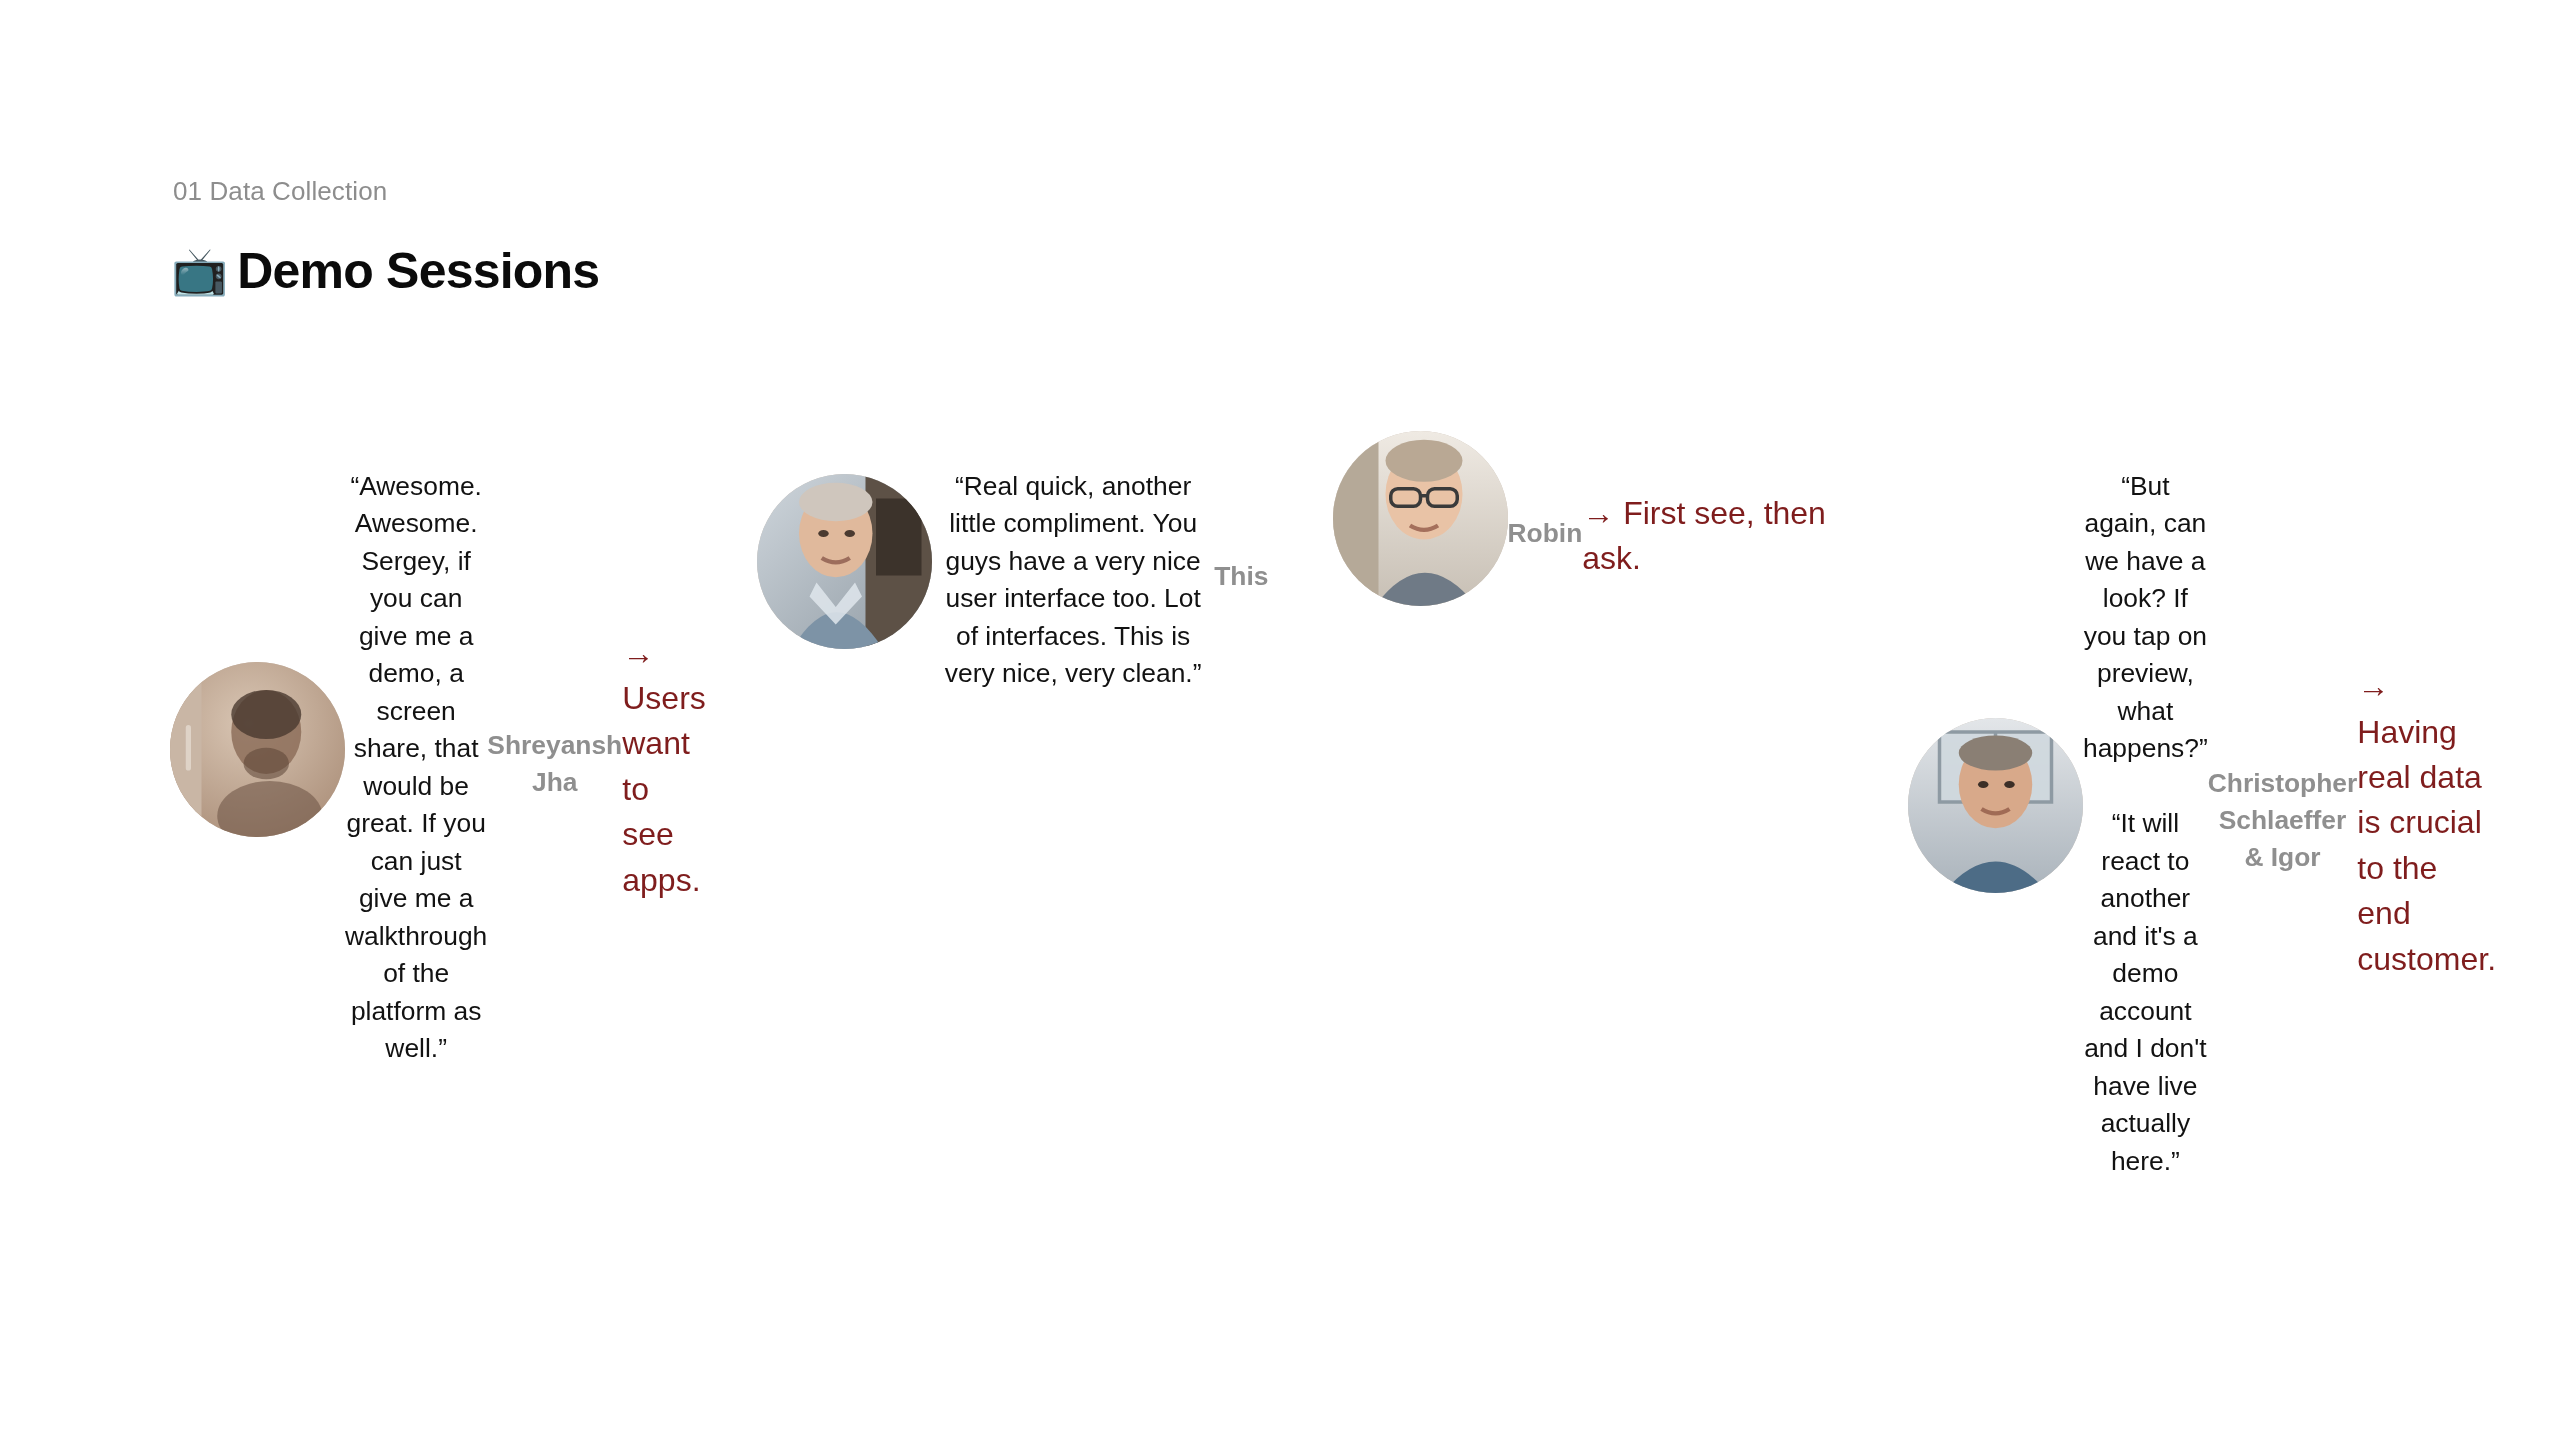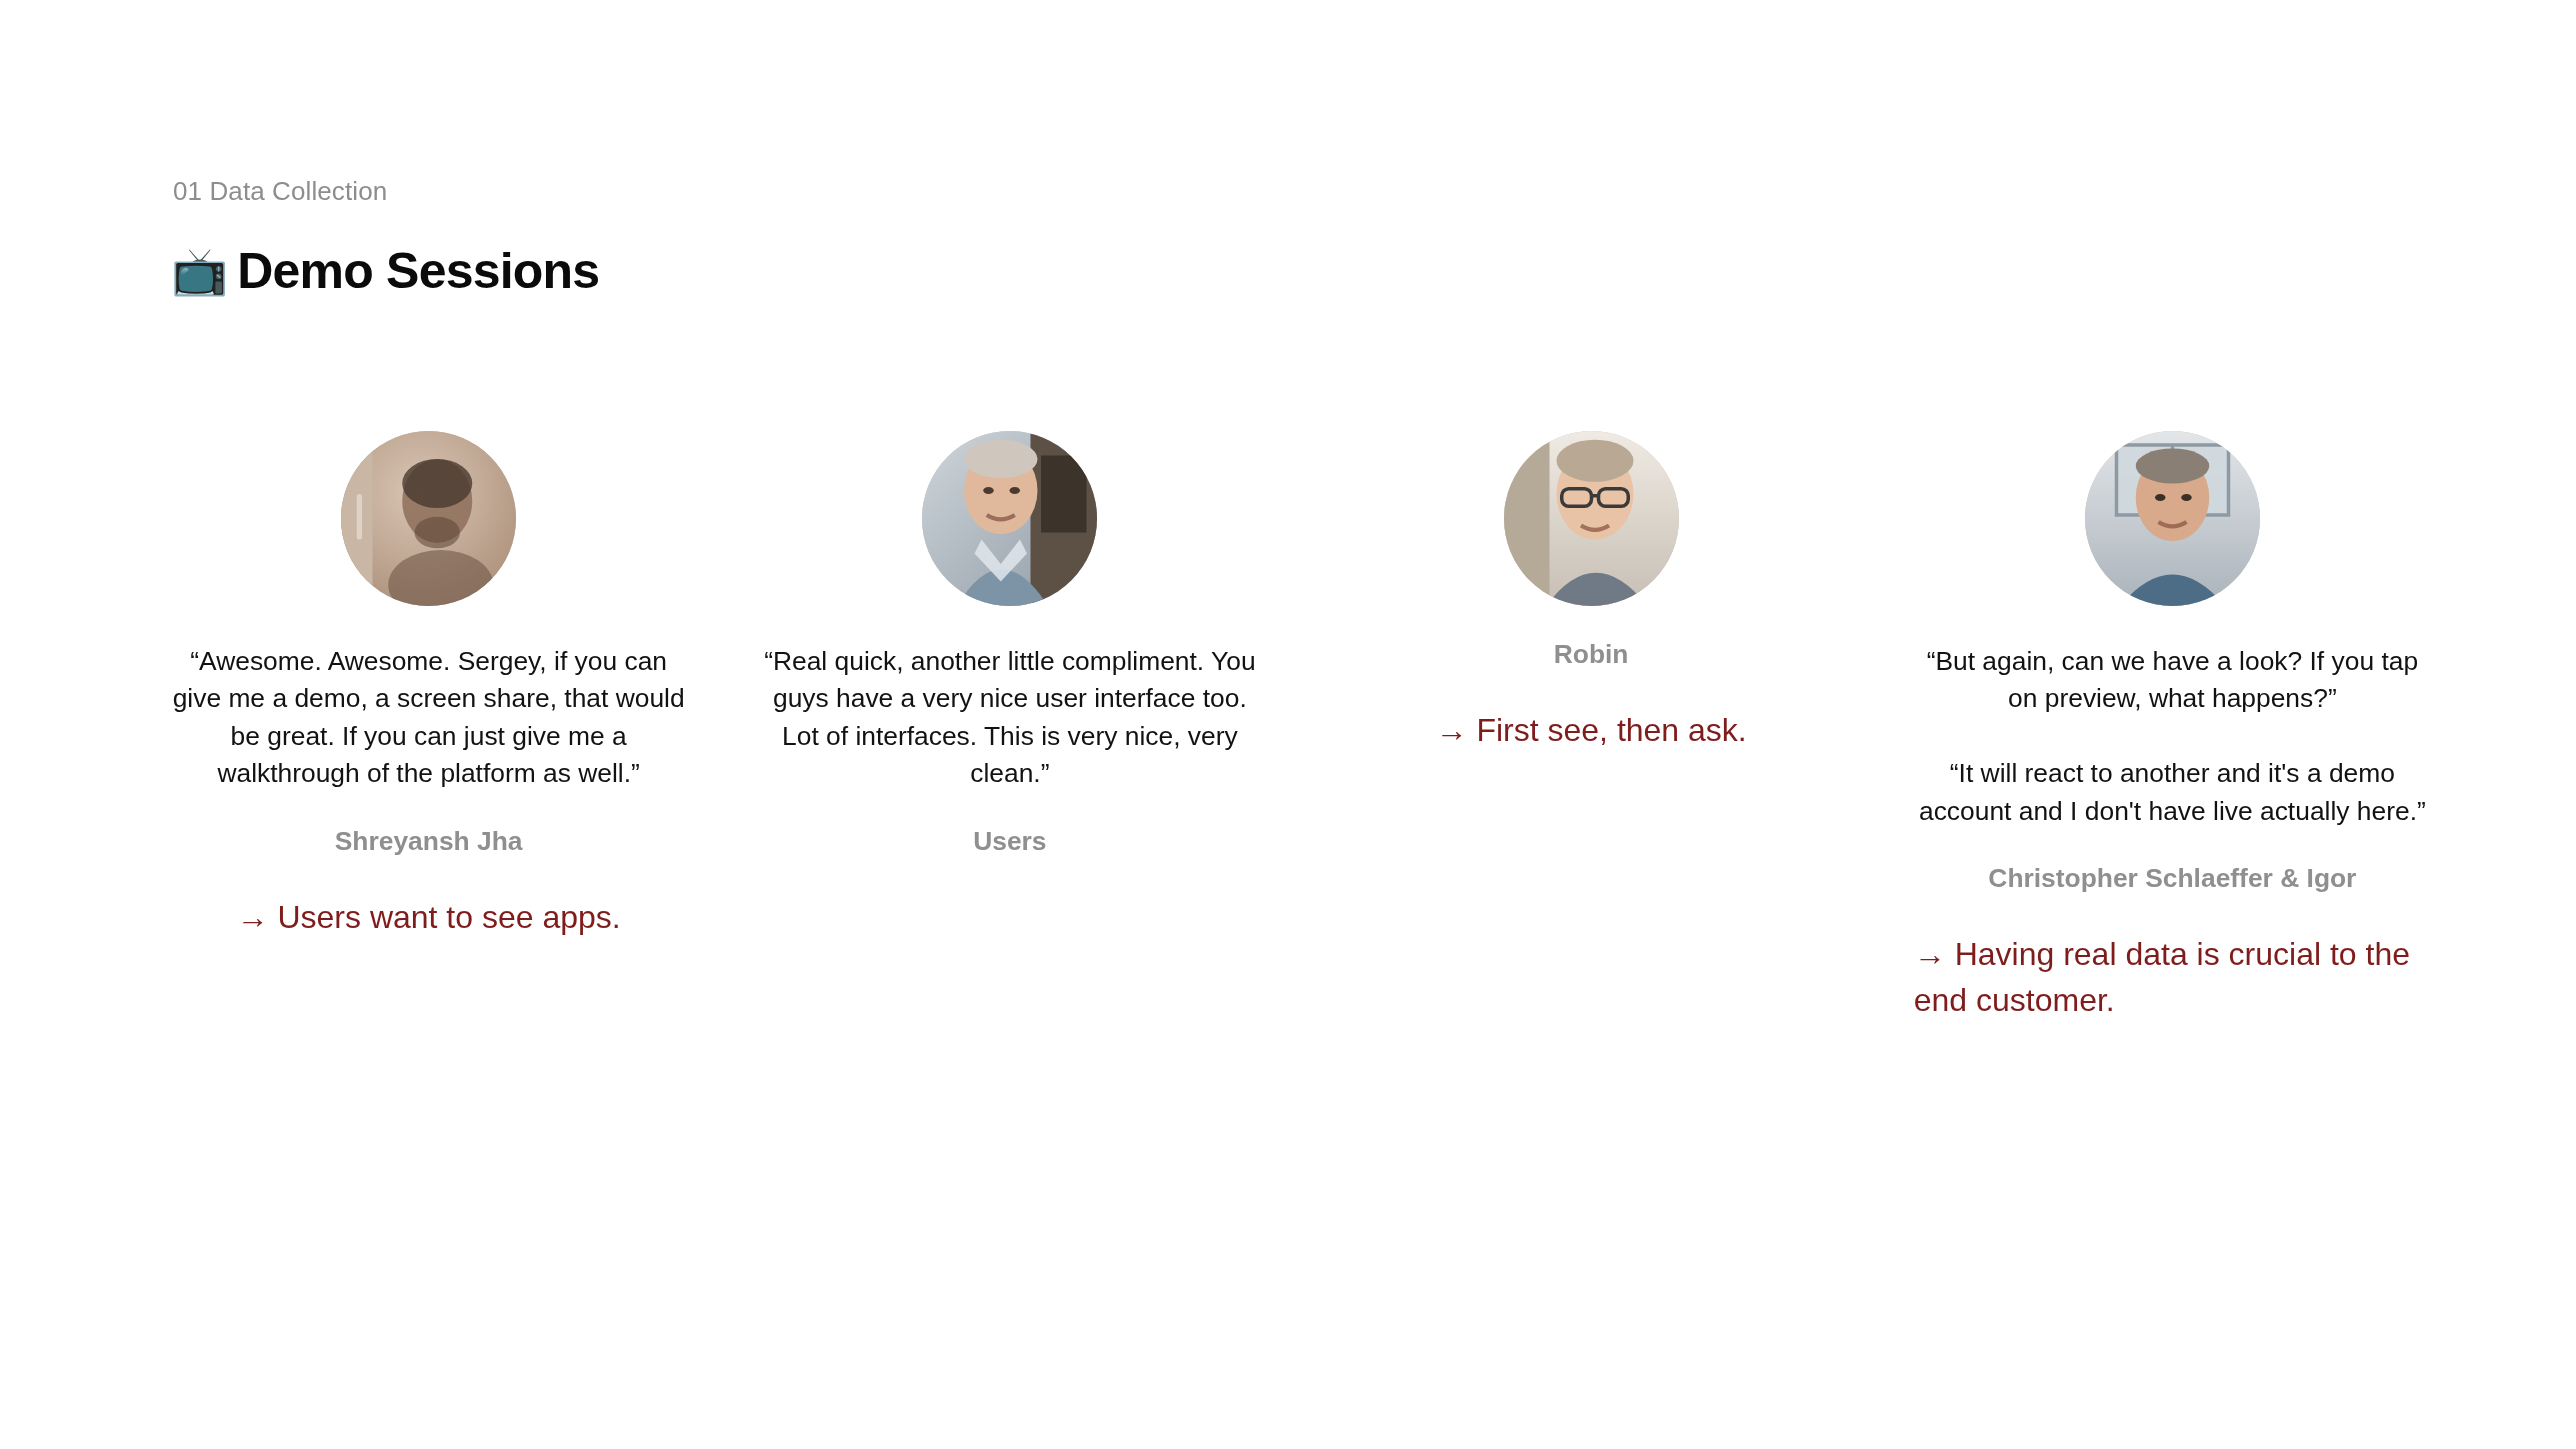--- a/index.html
+++ b/index.html
@@ -58,21 +58,20 @@
     left: 138px;
     top: 431px;
     width: 2325px;
     display: flex;
     align-items: flex-start;
   }
 
   .col {
     width: 587px;
     display: flex;
-    flex-direction: column;
     align-items: center;
     padding: 0 32px;
   }
 
   .avatar {
     width: 175px;
     height: 175px;
     border-radius: 50%;
     overflow: hidden;
     position: relative;
@@ -162,21 +161,21 @@
           <ellipse cx="45" cy="34" rx="21" ry="25" fill="#e0b99c"></ellipse>
           <ellipse cx="45" cy="16" rx="21" ry="11" fill="#cfc6bd"></ellipse>
           <ellipse cx="38" cy="34" rx="3" ry="2" fill="#4a3a30"></ellipse>
           <ellipse cx="53" cy="34" rx="3" ry="2" fill="#4a3a30"></ellipse>
           <path d="M37 48 Q45 53 53 48" stroke="#9c6d5c" stroke-width="2.5" fill="none"></path>
           <path d="M20 100 Q45 58 72 100 Z" fill="#7d93a6"></path>
           <path d="M34 62 L45 76 L56 62 L60 70 L45 86 L30 70 Z" fill="#dfe6ec" opacity="0.85"></path>
         </svg>
       </div>
       <div class="quote">“Real quick, another little compliment. You guys have a very nice user interface too. Lot of interfaces. This is very nice, very clean.”</div>
-      <div class="speaker">Users</div>
+      <div class="speaker">This</div>
     </div>
 
     <div class="col">
       <div class="avatar">
         <svg viewBox="0 0 100 100" aria-hidden="true">
           <defs>
             <linearGradient id="g3" x1="0" y1="0" x2="0" y2="1">
               <stop offset="0%" stop-color="#efeae3"></stop>
               <stop offset="100%" stop-color="#c7bfb4"></stop>
             </linearGradient>

